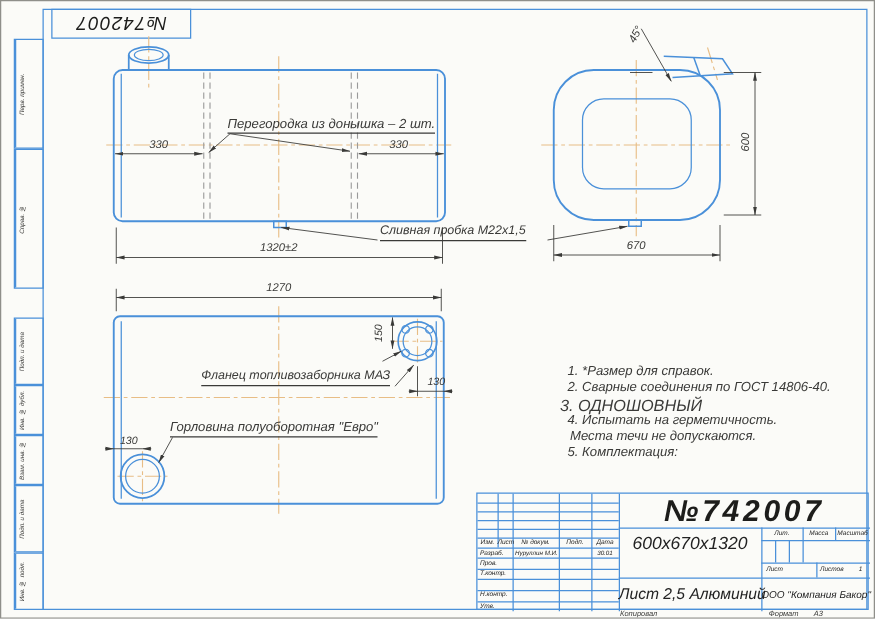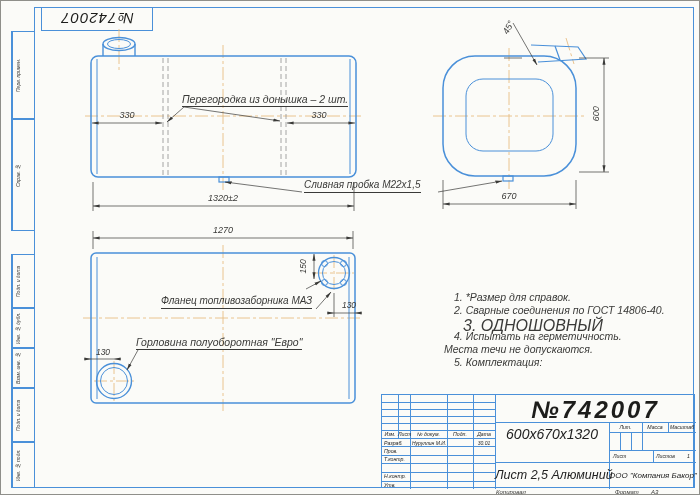--- a/index.html
+++ b/index.html
@@ -200,23 +200,23 @@
   <div class="txt dim" style="left:195px;top:225px;width:54px;">1270</div>
   <div class="txt ann" style="left:160px;top:295px;font-size:10px;">Фланец топливозаборника МАЗ</div>
   <div class="txt dim rot90" style="left:290px;top:261px;width:24px;font-size:8.5px;">150</div>
   <div class="txt dim" style="left:336px;top:300px;width:24px;font-size:8.5px;">130</div>
   <div class="txt ann" style="left:135px;top:336px;font-size:10.5px;">Горловина полуоборотная "Евро"</div>
   <div class="txt dim" style="left:90px;top:347px;width:24px;font-size:8.5px;">130</div>
 
   <div>
     <div class="txt" style="left:453px;top:291px;font-size:10.5px;">1. *Размер для справок.</div>
     <div class="txt" style="left:453px;top:304px;font-size:10.5px;">2. Сварные соединения по ГОСТ 14806-40.</div>
-    <div class="txt" style="left:462px;top:317px;font-size:16px;">3. ОДНОШОВНЫЙ</div>
+    <div class="txt" style="left:447px;top:317px;font-size:13px;">3. ОДНОШОВНЫЙ</div>
     <div class="txt" style="left:453px;top:330px;font-size:10.5px;">4. Испытать на герметичность.</div>
-    <div class="txt" style="left:443px;top:343px;font-size:10.5px;">Места течи не допускаются.</div>
+    <div class="txt" style="left:455px;top:343px;font-size:10.5px;">Места течи не допускаются.</div>
     <div class="txt" style="left:453px;top:356px;font-size:10.5px;">5. Комплектация:</div>
   </div>
 
   <div class="tb">
 
     <div class="tbl" style="left:113px;top:0;width:1px;height:94px;"></div>
     <div class="tbl" style="left:227px;top:27px;width:1px;height:67px;"></div>
     <div class="tbl" style="left:16px;top:0;width:1px;height:43px;"></div>
     <div class="tbl" style="left:28px;top:0;width:1px;height:94px;"></div>
     <div class="tbl" style="left:65px;top:0;width:1px;height:94px;"></div>

